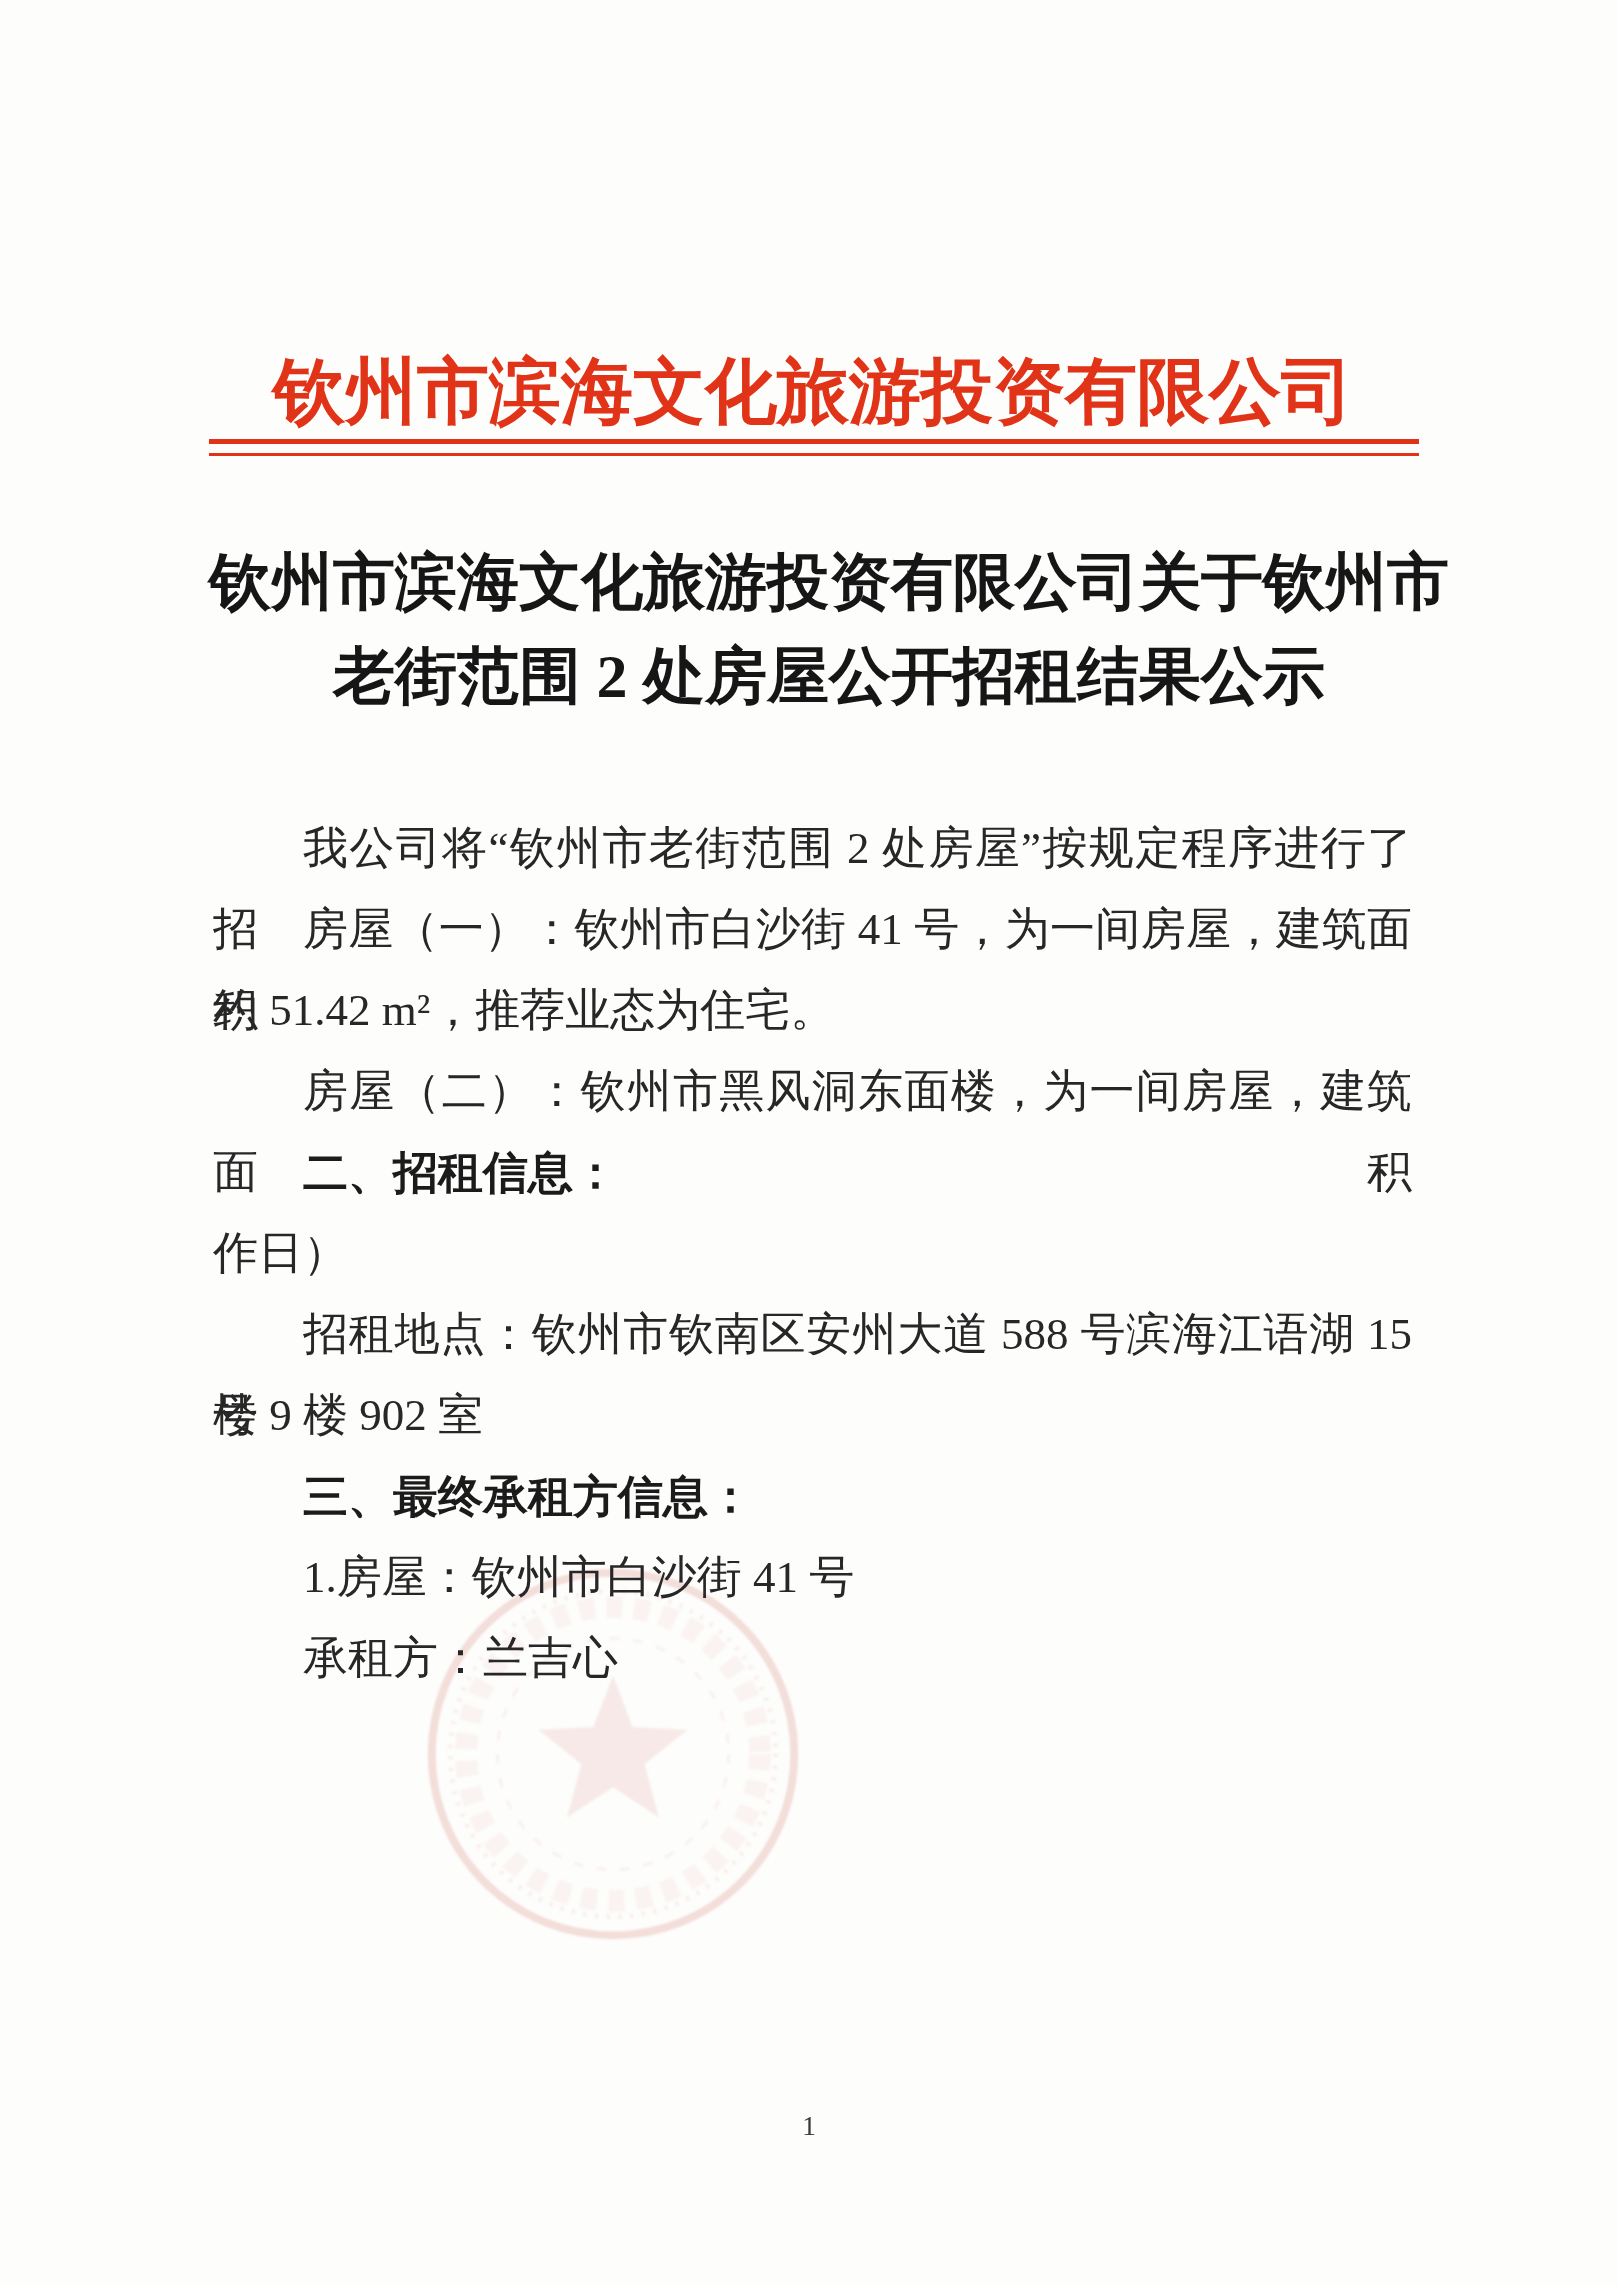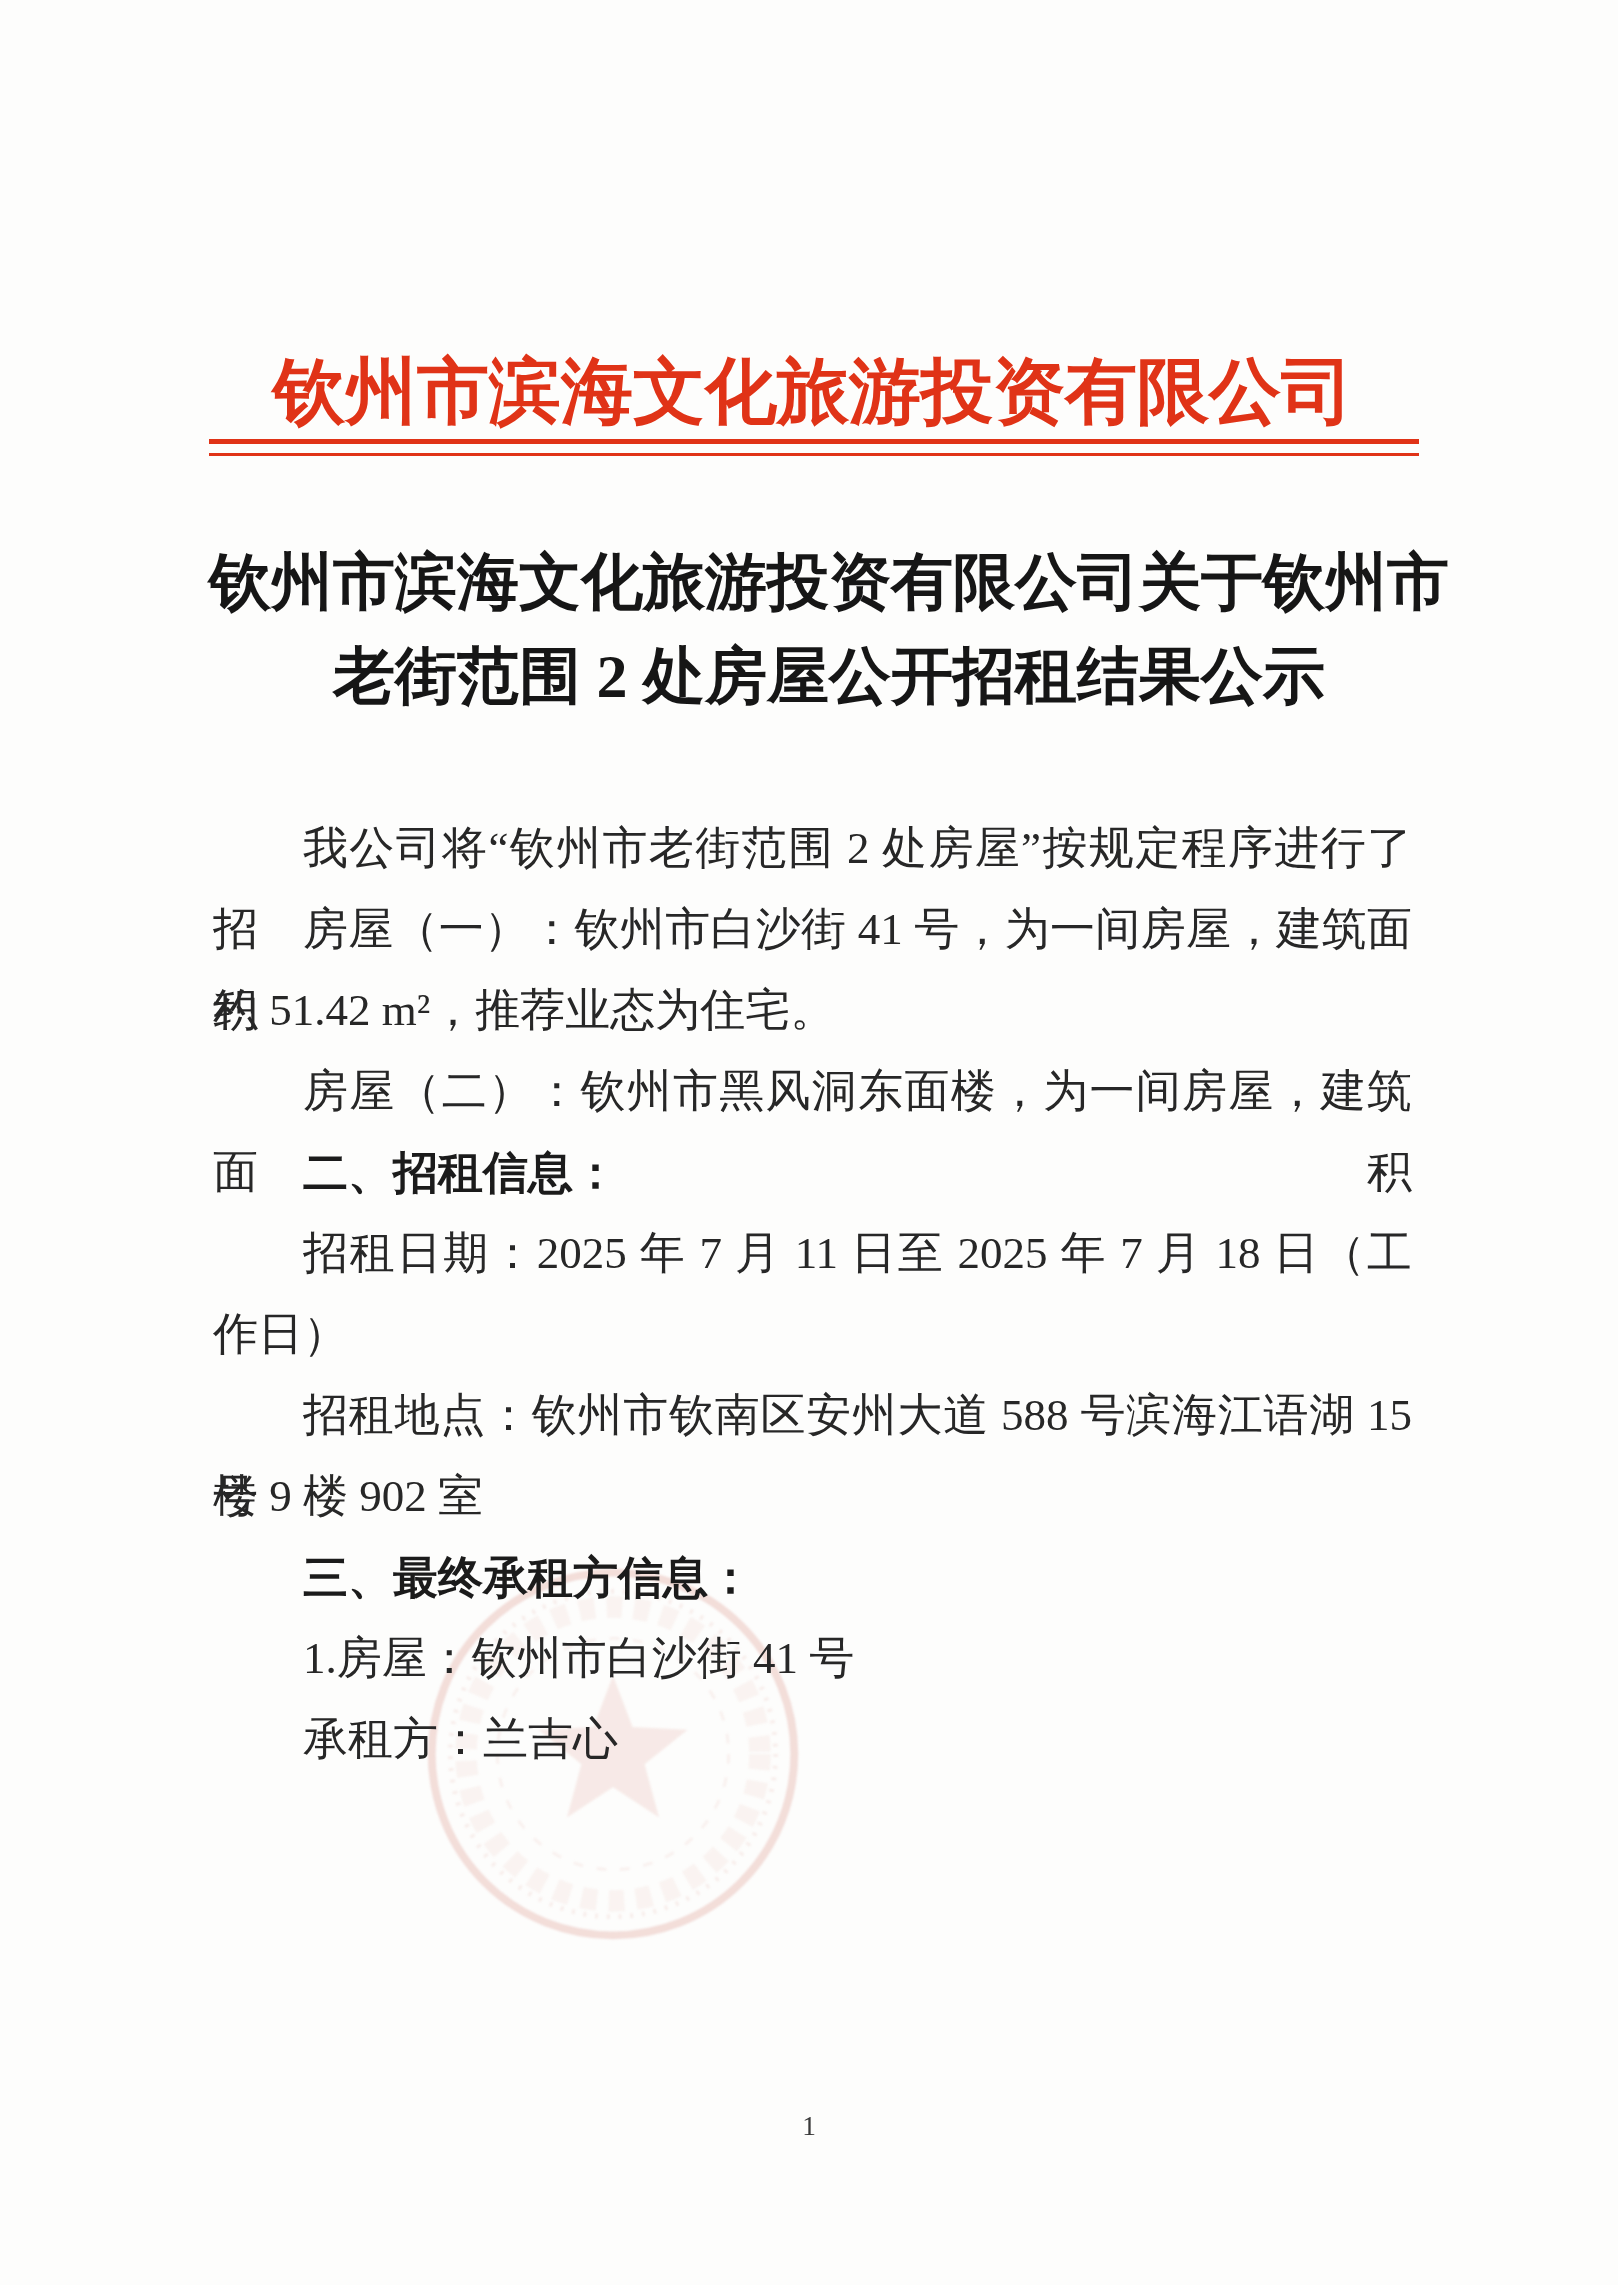--- a/index.html
+++ b/index.html
@@ -110,21 +110,20 @@
     <div>钦州市滨海文化旅游投资有限公司关于钦州市</div>
     <div>老街范围 2 处房屋公开招租结果公示</div>
   </div>
 
   <div class="body-text" id="body-lines">
       <div class="line indent justify">我公司将“钦州市老街范围 2 处房屋”按规定程序进行了招</div>
       <div class="line indent justify">房屋（一）：钦州市白沙街 41 号，为一间房屋，建筑面积</div>
       <div class="line">约 51.42 m²，推荐业态为住宅。</div>
       <div class="line indent justify">房屋（二）：钦州市黑风洞东面楼，为一间房屋，建筑面积</div>
       <div class="line indent heading">二、招租信息：</div>
-      <div class="line indent justify">招租日期：2025 年 7 月 11 日至 2025 年 7 月 18 日（工</div>
       <div class="line">作日）</div>
       <div class="line indent justify">招租地点：钦州市钦南区安州大道 588 号滨海江语湖 15 号</div>
       <div class="line">楼 9 楼 902 室</div>
       <div class="line indent heading">三、最终承租方信息：</div>
       <div class="line indent">1.房屋：钦州市白沙街 41 号</div>
       <div class="line indent">承租方：兰吉心</div>
     </div>
 
   <div class="page-number">1</div>
 

